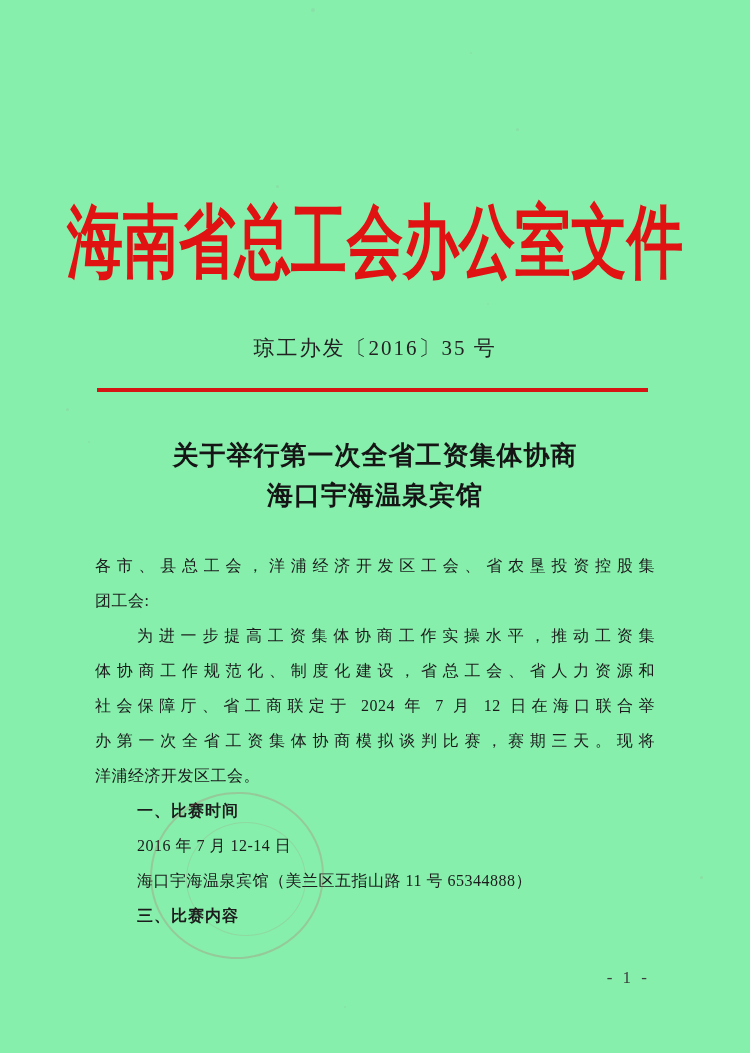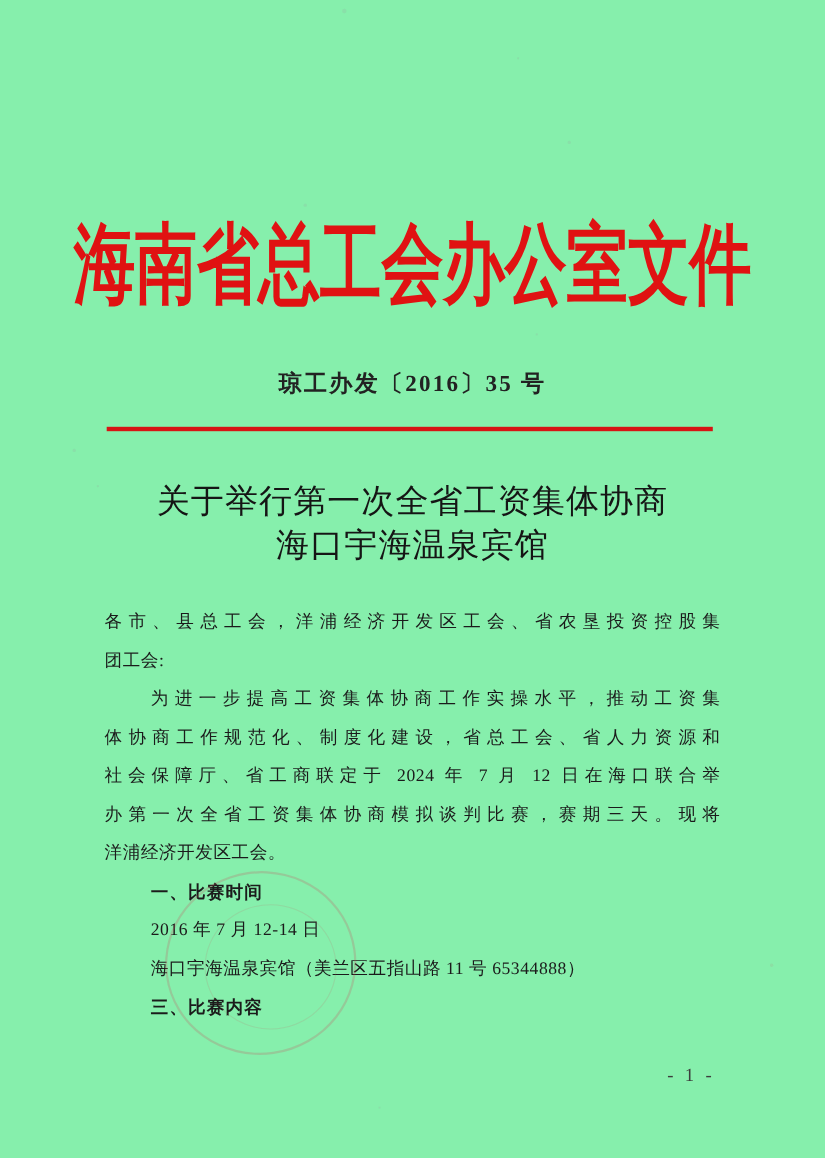--- a/index.html
+++ b/index.html
@@ -28,34 +28,33 @@
     transform-origin:50% 50%;
     white-space:nowrap;
   }
   
   .doc-number{
     position:absolute;top:334px;left:0;right:0;
     text-align:center;
     font-size:21px;line-height:28px;
     letter-spacing:2px;
     color:#222;
-    font-weight:bold;
   }
   
   .red-rule{
     position:absolute;top:388px;left:97px;
     width:551px;height:4px;
     background:var(--rule-red,#d61414);
   }
   
   .doc-title{
     position:absolute;top:436px;left:0;right:0;
     text-align:center;
-    font-weight:normal;
-    font-size:30px;line-height:40px;
+    font-weight:bold;
+    font-size:26px;line-height:40px;
     letter-spacing:1px;
     color:#151515;
   }
   
   .body-block{
     position:absolute;top:548px;left:95px;
     width:560px;
     font-size:16px;line-height:35px;
     color:#1b1b1b;
   }

